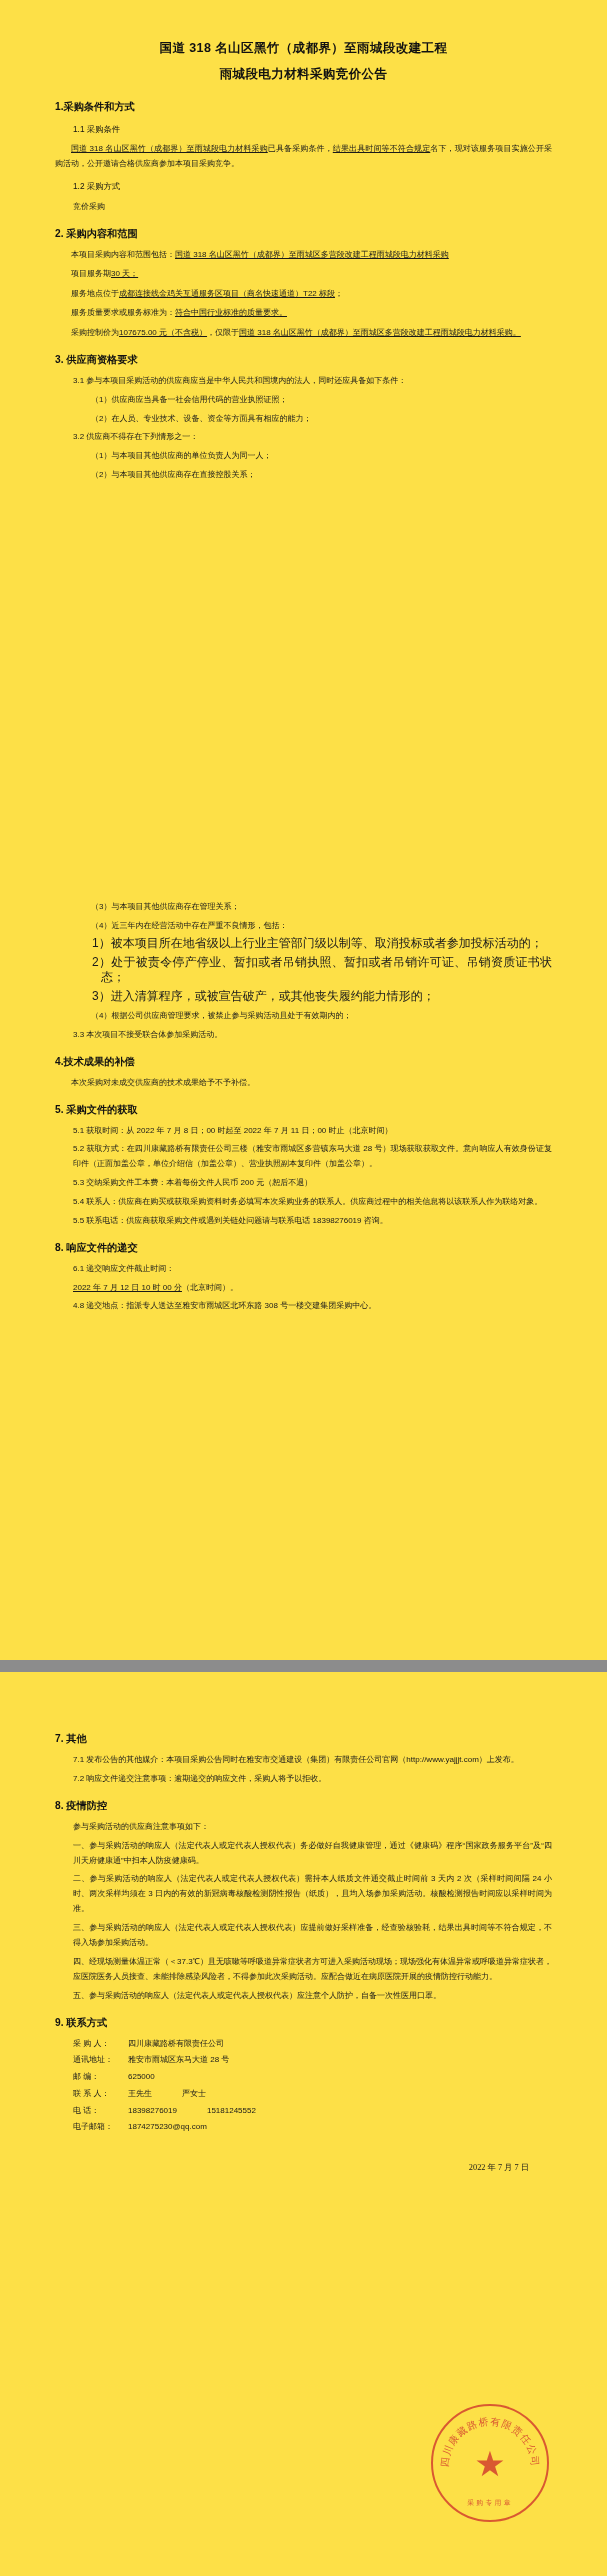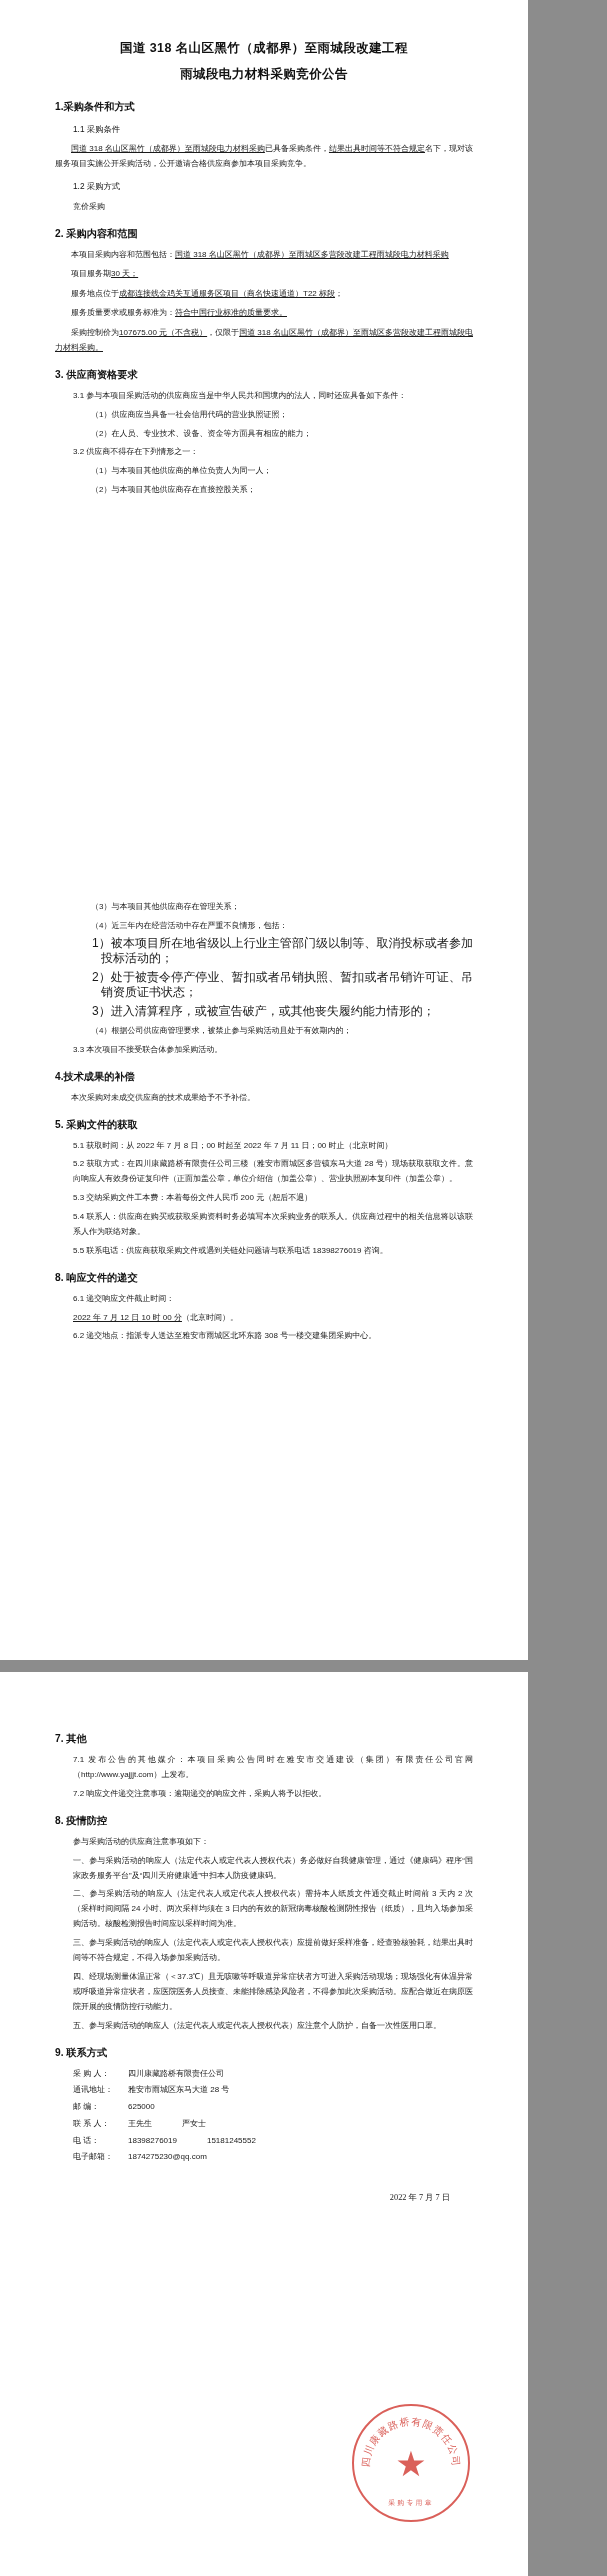--- a/index.html
+++ b/index.html
@@ -5,22 +5,22 @@
   html, body {
     margin: 0;
     padding: 0;
     background: #8c8c8c;
   }
   body {
     width: 607px;
     font-family: "Liberation Sans", sans-serif;
   }
   .page {
-    width: 528px;
-    background: #ffffff;
+    width: 607px;
+    background: #fde047;
     position: relative;
     box-sizing: border-box;
   }
   .page-1 { height: 842px; padding: 35px 55px 0 55px; }
   .page-2 { height: 818px; padding: 53px 55px 0 55px; }
   .page-3 { height: 915px; padding: 47px 55px 0 55px; }
   .gap { height: 0px; background: #8c8c8c; }
   .sep { height: 12px; background: #8c8c8c; }
 
   .doc-title {
@@ -211,21 +211,21 @@
   <p class="item">5.4 联系人：供应商在购买或获取采购资料时务必填写本次采购业务的联系人。供应商过程中的相关信息将以该联系人作为联络对象。</p>
   <p class="item">5.5 联系电话：供应商获取采购文件或遇到关链处问题请与联系电话 18398276019 咨询。</p>
 
   <h2 class="sec">8. 响应文件的递交</h2>
   <p class="item">
     <span>6.1 递交响应文件截止时间：</span>
   </p>
   <p class="item">
     <span class="u">2022 年 7 月 12 日 10 时 00 分</span><span>（北京时间）。</span>
   </p>
-  <p class="item">6.2 递交地点：指派专人送达至雅安市雨城区北环东路 308 号一楼交建集团采购中心。</p>
+  <p class="item">4.8 递交地点：指派专人送达至雅安市雨城区北环东路 308 号一楼交建集团采购中心。</p>
 
   <div class="blank-space" style="height:182px"></div>
 </div>
 
 <div class="sep"></div>
 
 <div class="page page-3">
   <h2 class="sec">7.  其他</h2>
   <p class="item">7.1 发布公告的其他媒介：本项目采购公告同时在雅安市交通建设（集团）有限责任公司官网（http://www.yajjjt.com）上发布。</p>
   <p class="item">7.2 响应文件递交注意事项：逾期递交的响应文件，采购人将予以拒收。</p>

